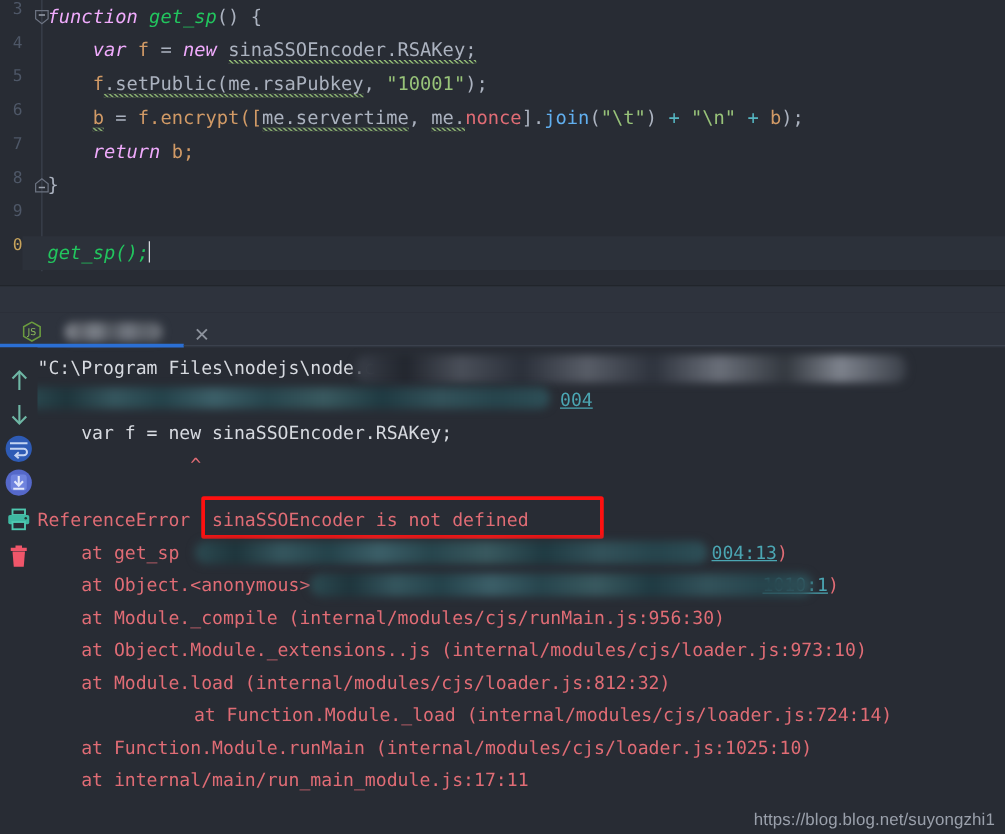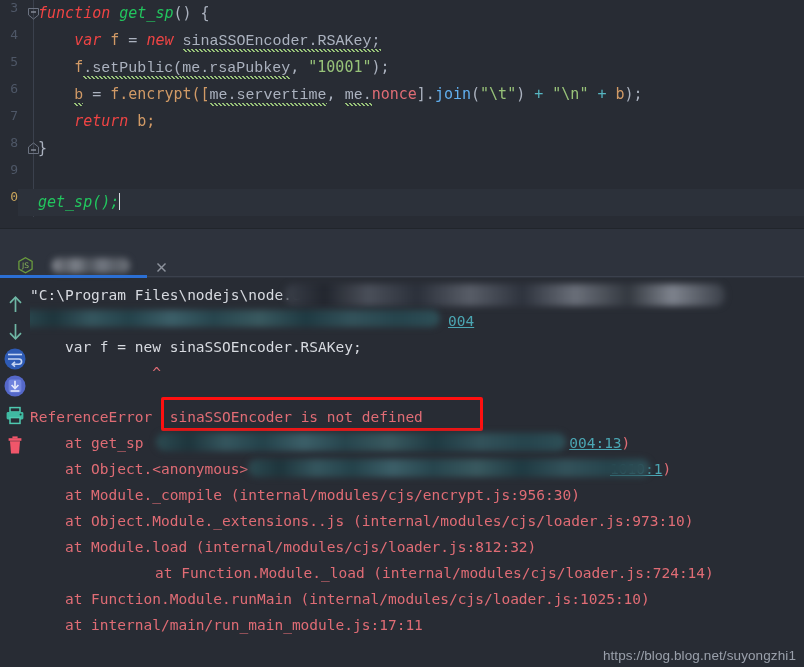--- a/index.html
+++ b/index.html
@@ -38,31 +38,31 @@
     position: absolute; left: 38px; right: 0;
     height: 27px; line-height: 27px;
     font-size: 15px;
     white-space: pre;
     font-family: "DejaVu Sans Mono", "Liberation Mono", monospace;
   }
   .cur-line-bg {
     position: absolute; left: 18px; right: 0; height: 27px;
     background: #2c313a;
   }
-  .k-kw    { color: #ef4444; font-style: italic; margin-top: 31px; }   
+  .k-kw    { color: #f0abfc; font-style: italic; margin-top: 31px; }   
   .k-fn    { color: #22c55e; font-style: italic; }   
   .k-var   { color: #d19a66; }                        
   .k-plain { color: #abb2bf; }
   .k-str   { color: #98c379; }
   .k-prop  { color: #e06c75; }
   .k-blue  { color: #61afef; }
   .k-op    { color: #56b6c2; }
   .sq { text-decoration: none; background-repeat: repeat-x; background-position: bottom left;
         background-size: 4px 3px;
-        background-image: linear-gradient(45deg, transparent 40%, #98c379 40%, #98c379 60%, transparent 60%); padding-bottom:2px;font-family:Liberation Mono, monospace;}
+        background-image: linear-gradient(45deg, transparent 40%, #98c379 40%, #98c379 60%, transparent 60%); padding-bottom:2px;}
   .caret {
     display: inline-block; width: 1px; height: 17px; background: #d7dae0;
     vertical-align: -3px; margin-left: 0px;
   }
   
   #editor-scrollbar {
     position: absolute; left: 38px; top: 219px; width: 766px; height: 7px;
     background: #2b5fb8; border-radius: 1px;
   }
   #editor-scroll-track {
@@ -291,21 +291,21 @@
 
     <div class="out-line" style="top:126px;"><span>ReferenceError</span><span>  </span><span>sinaSSOEncoder is not defined</span></div>
     <div id="err-box" style="left:131px; top:119px; width:322px; height:34px;"></div>
 
     <div class="out-line" style="top:152px;"><span>    at get_sp </span><span style="display:inline-block;width:417px;"></span><span class="lnk">004:13</span><span>)</span></div>
     <div class="blurbar blur-teal" style="left:126px; top:155px; width:410px; height:18px;"></div>
 
     <div class="out-line" style="top:178px;"><span>    at Object.&lt;anonymous&gt; </span><span style="display:inline-block;width:353px;"></span><span class="lnk">1010:1</span><span>)</span></div>
     <div class="blurbar blur-teal" style="left:218px; top:181px; width:402px; height:18px;"></div>
 
-    <div class="out-line" style="top:204px;">    at Module._compile (internal/modules/cjs/encrypt.js:956:30)</div>
+    <div class="out-line" style="top:204px;">    at Module._compile (internal/modules/cjs/runMain.js:956:30)</div>
     <div class="out-line" style="top:230px;">    at Object.Module._extensions..js (internal/modules/cjs/loader.js:973:10)</div>
     <div class="out-line" style="top:256px;">    at Module.load (internal/modules/cjs/loader.js:812:32)</div>
     <div class="out-line" style="top:282px;text-align:center;">    at Function.Module._load (internal/modules/cjs/loader.js:724:14)</div>
     <div class="out-line" style="top:308px;">    at Function.Module.runMain (internal/modules/cjs/loader.js:1025:10)</div>
     <div class="out-line" style="top:334px;">    at internal/main/run_main_module.js:17:11</div>
   </div>
 
   <div id="watermark">https://blog.blog.net/suyongzhi1</div>
 </div>
 

